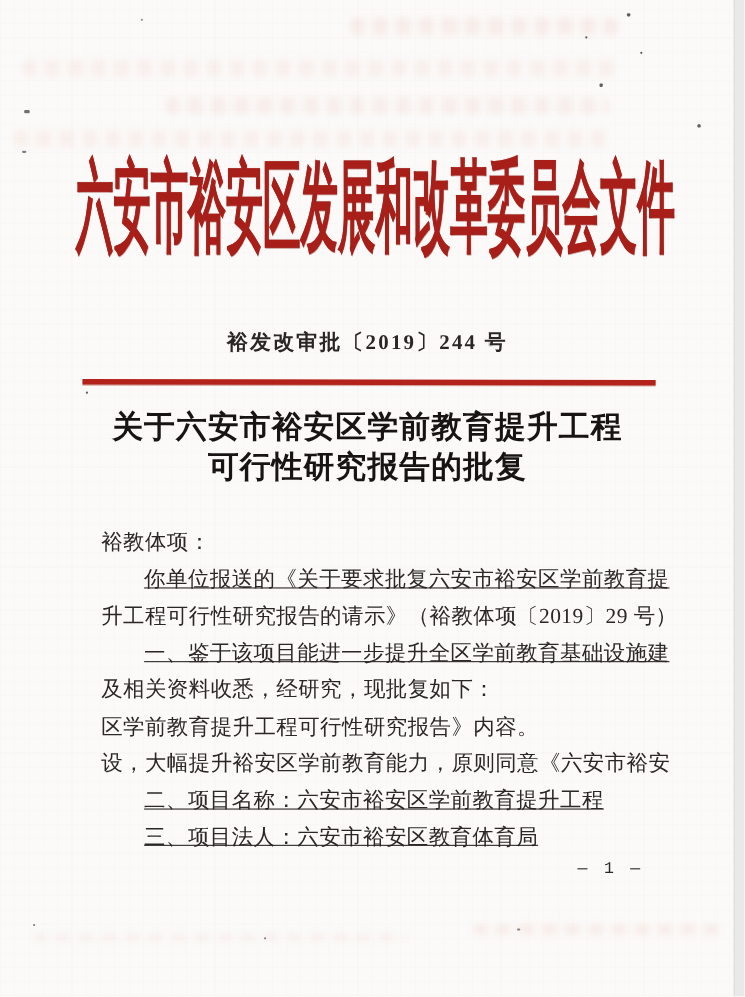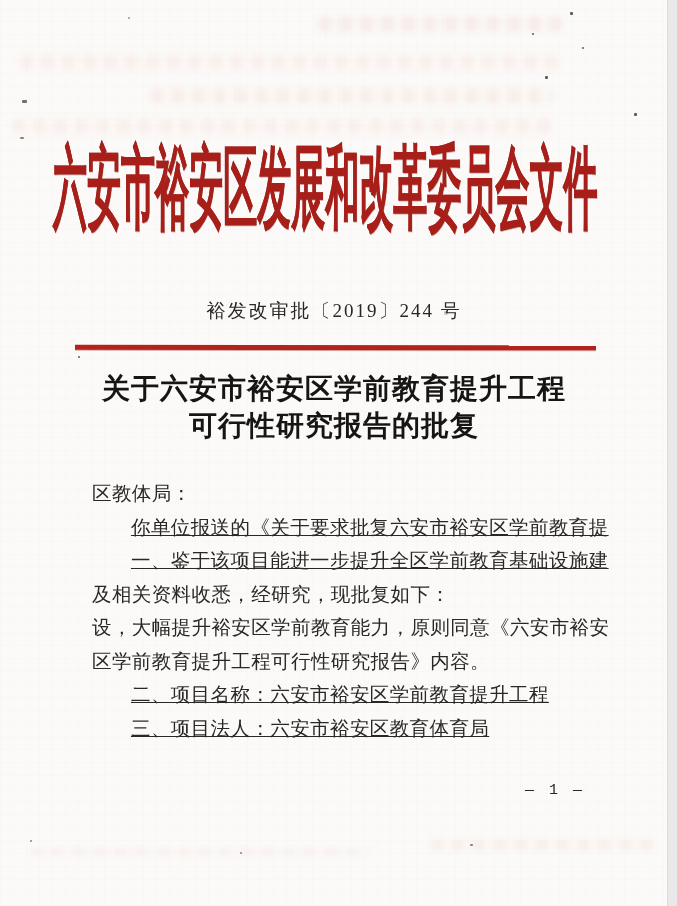--- a/index.html
+++ b/index.html
@@ -44,35 +44,35 @@
   .sp7{left:22px;top:100px;width:5px;height:3px;opacity:.7;}
   .sp8{left:20px;top:137px;width:4px;height:2px;opacity:.6;}
   .sp9{left:78px;top:356px;width:2px;height:2px;}
   .sp10{left:444px;top:311px;width:4px;height:4px;opacity:.35;background:#777;}
   .sp11{left:30px;top:840px;width:2px;height:2px;opacity:.6;}
   .sp12{left:240px;top:852px;width:2px;height:2px;opacity:.6;}
   .sp13{left:470px;top:844px;width:3px;height:2px;opacity:.6;}
 
   
   .agency-wrap{
-    position:absolute;left:53px;top:141px;width:545px;height:98px;
+    position:absolute;left:69px;top:141px;width:545px;height:98px;
   }
   .agency{
     display:inline-block;white-space:nowrap;
     font-size:91px;line-height:96px;font-weight:bold;
     color:#a81e18;
     transform:scaleX(0.374);transform-origin:left center;
     text-shadow:0 0 1px rgba(120,10,8,.75), 1px 1px 0 rgba(140,20,15,.4);
     letter-spacing:0px;
   }
   
   .doc-number{
     position:absolute;left:0;top:298px;width:668px;
     text-align:center;font-size:19px;letter-spacing:2px;
-    color:#2b2626;font-weight:400;
+    color:#2b2626;font-weight:700;
   }
   
   .red-rule{
     position:absolute;left:75px;top:345px;width:521px;height:5px;
     background:#b3231b;box-shadow:0 1px 0 rgba(150,30,20,.35);
     transform:rotate(0.08deg);
   }
   
   .doc-title{
     position:absolute;left:0;top:370px;width:668px;text-align:center;
@@ -127,26 +127,27 @@
   <div class="doc-number">裕发改审批〔2019〕244 号</div>
 
   <div class="red-rule"></div>
 
   <div class="doc-title">
     <div class="t1">关于六安市裕安区学前教育提升工程</div>
     <div class="t2">可行性研究报告的批复</div>
   </div>
 
   <div class="body-text">
-    <div class="line">区教体局：</div>
+    <div class="line">裕教体项：</div>
     <div class="line indent">你单位报送的《关于要求批复六安市裕安区学前教育提</div>
+    <div class="line">升工程可行性研究报告的请示》（裕教体项〔2019〕29 号）</div>
     <div class="line indent">一、鉴于该项目能进一步提升全区学前教育基础设施建</div>
     <div class="line">及相关资料收悉，经研究，现批复如下：</div>
+    <div class="line">区学前教育提升工程可行性研究报告》内容。</div>
     <div class="line">设，大幅提升裕安区学前教育能力，原则同意《六安市裕安</div>
-    <div class="line">区学前教育提升工程可行性研究报告》内容。</div>
     <div class="line indent">二、项目名称：六安市裕安区学前教育提升工程</div>
     <div class="line indent">三、项目法人：六安市裕安区教育体育局</div>
   </div>
 
   <div class="page-number">— 1 —</div>
 
   <div class="page-edge"></div>
 </div>
 
 </body></html>

